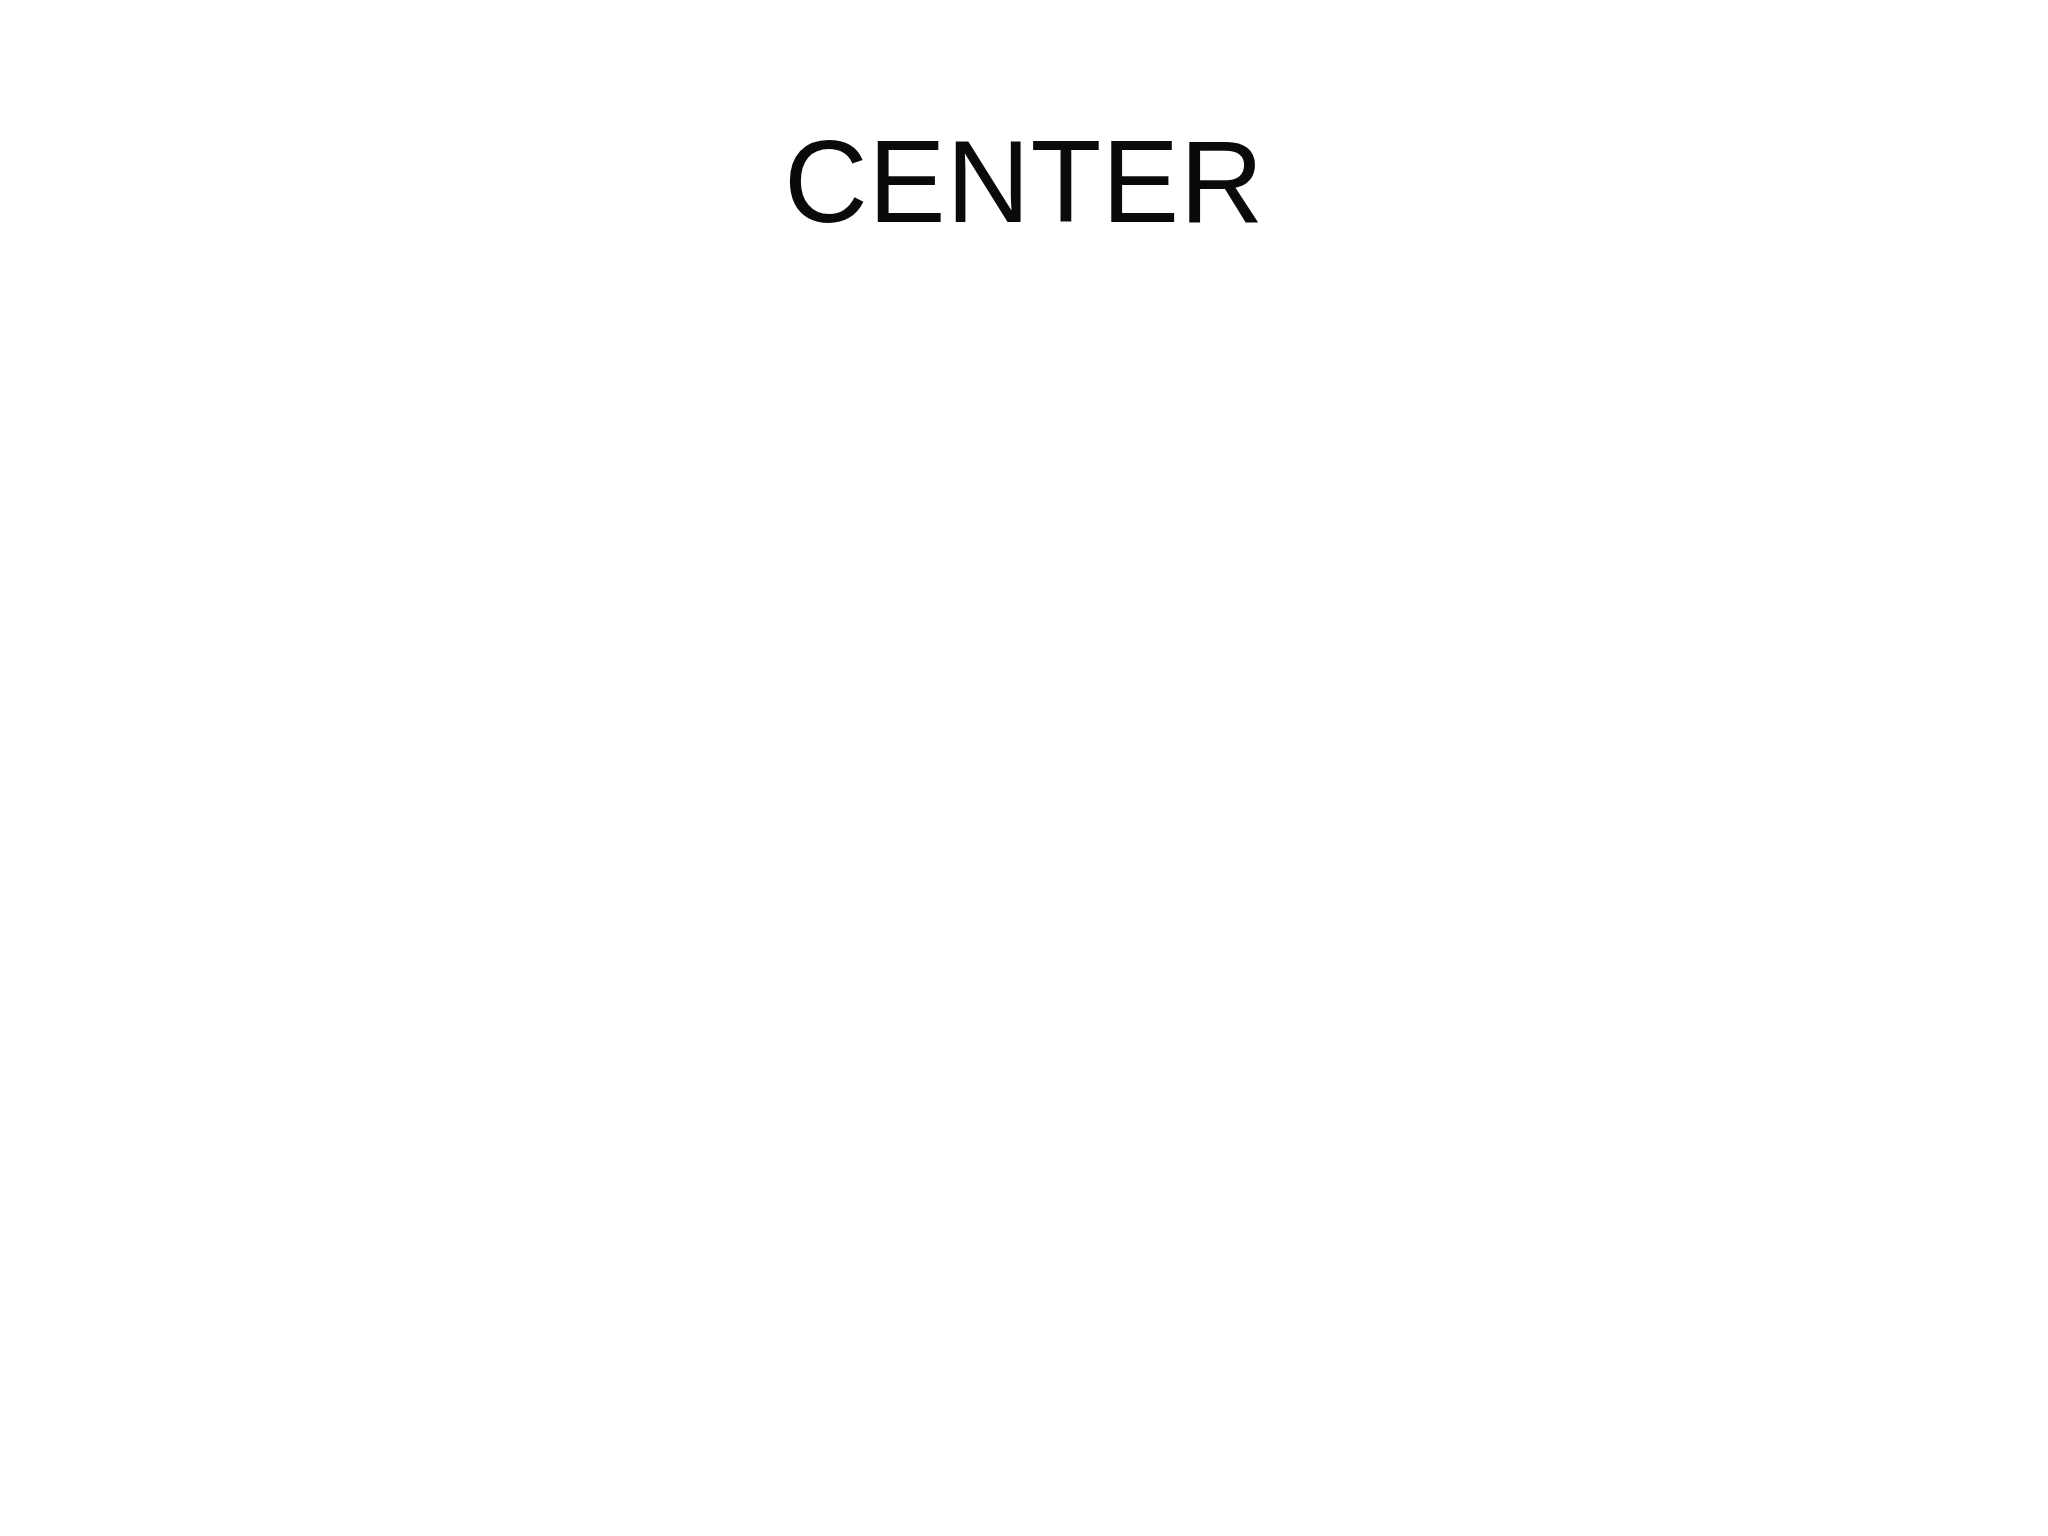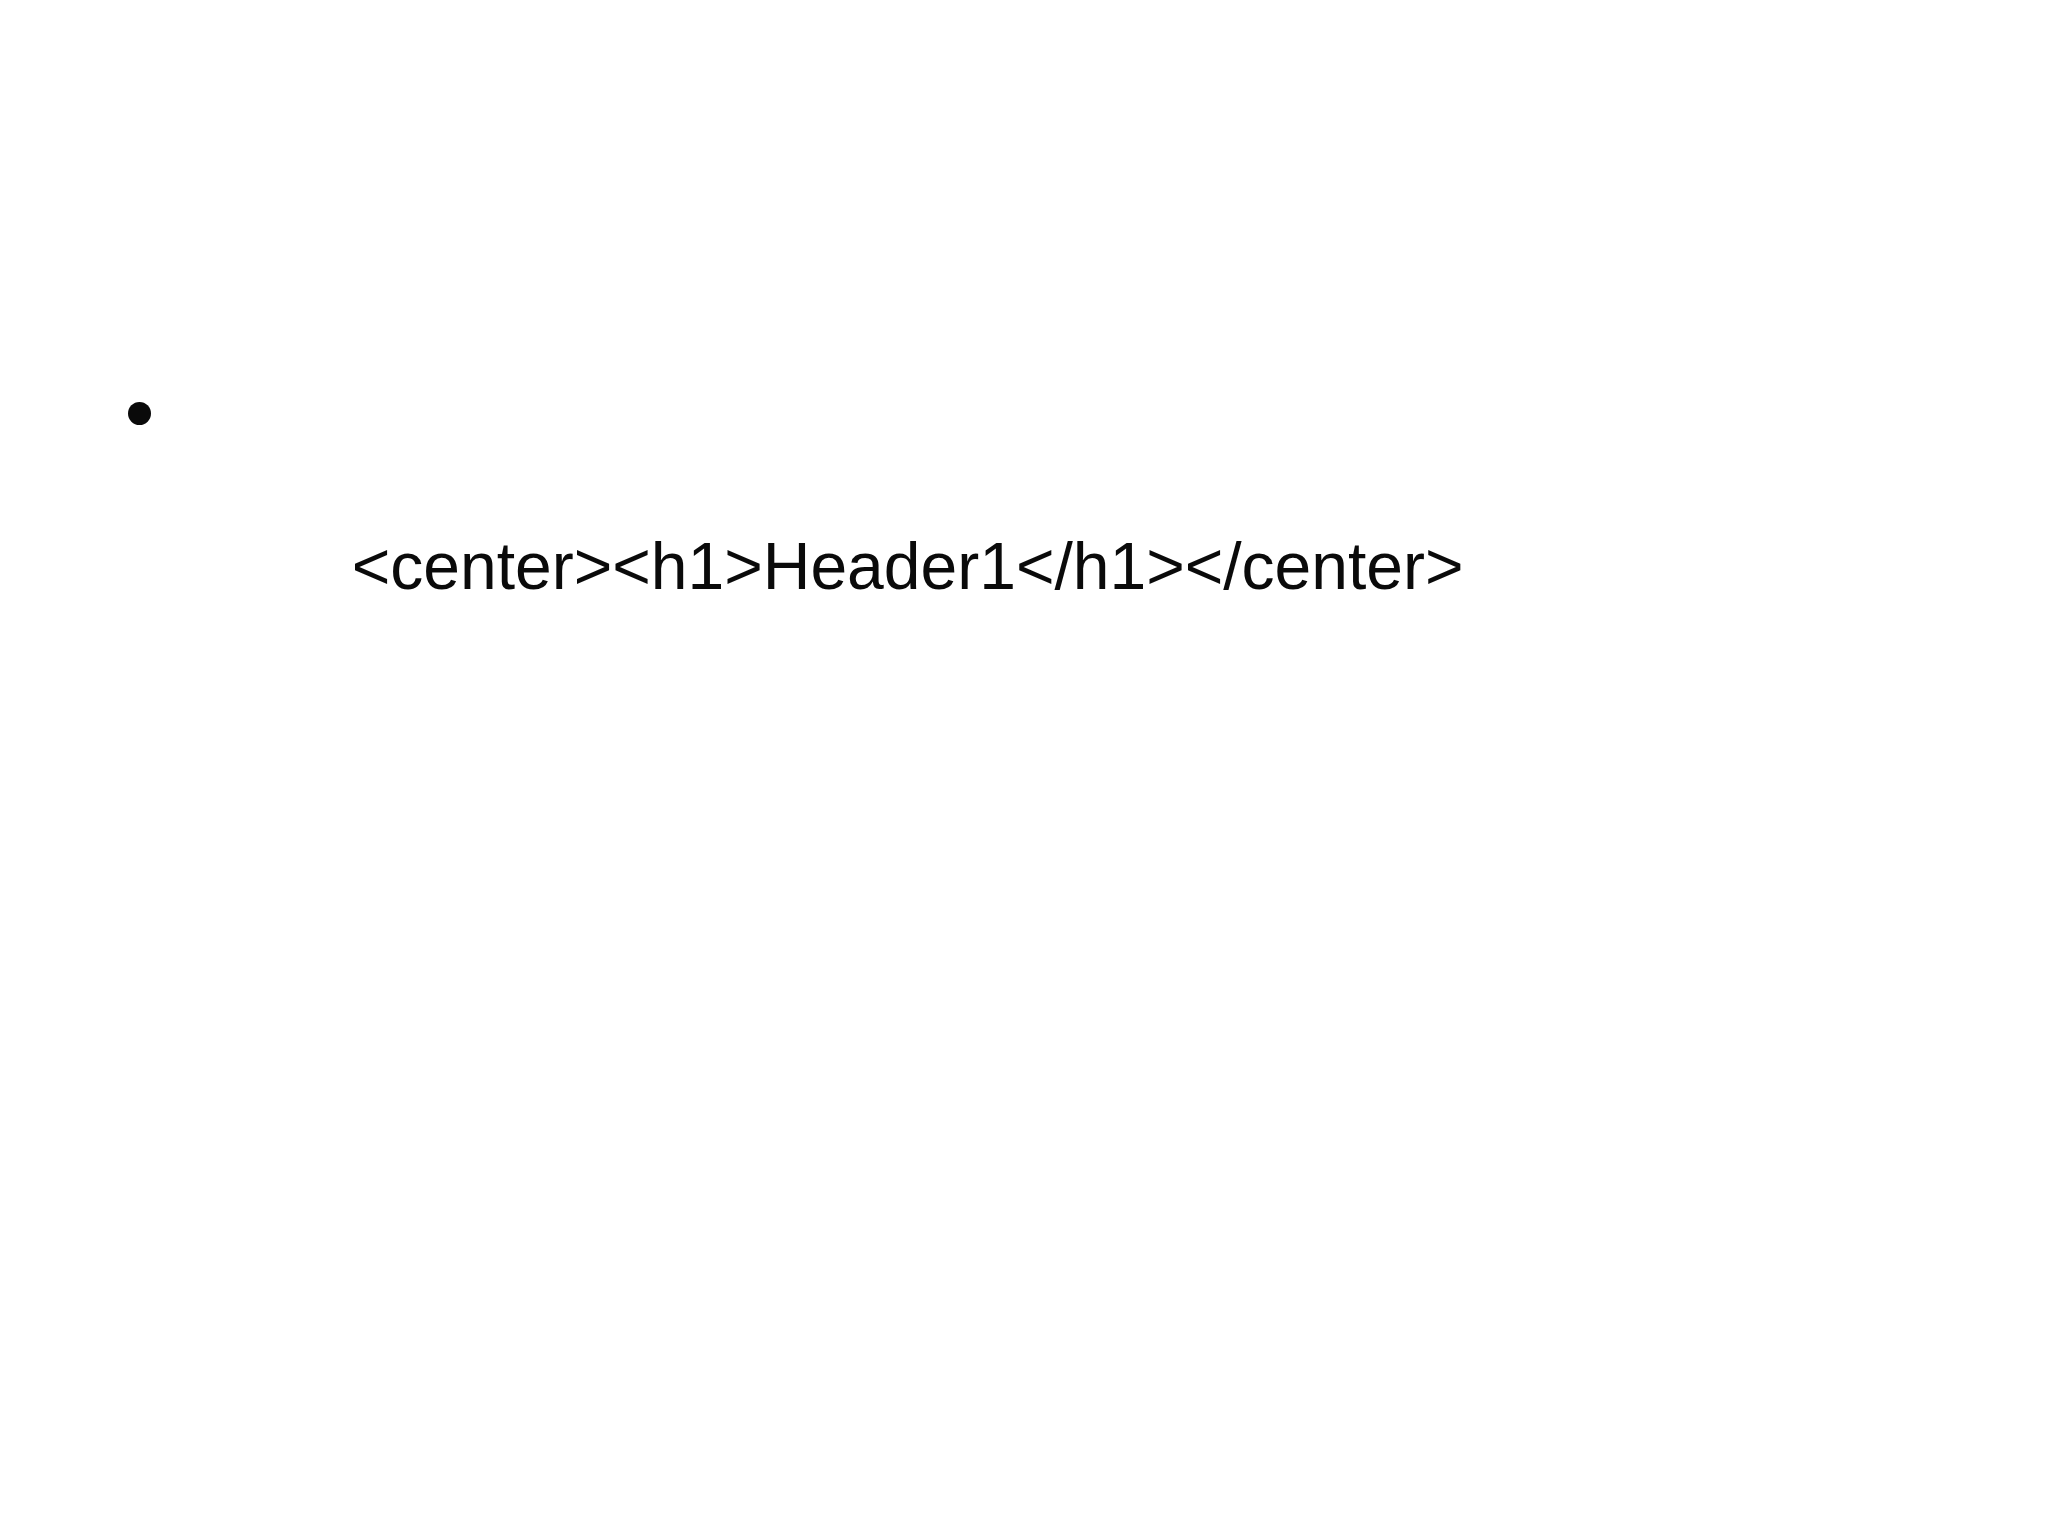--- a/index.html
+++ b/index.html
@@ -76,23 +76,16 @@
 
   .bullet-text {
     display: inline;
   }
 </style>
 </head>
 <body>
 
 <div class="slide">
 
+  <div class="slide-title">CENTER</div>
 
-  <div class="body-placeholder">
-    <ul class="bullet-list">
-      <li class="bullet-item">
-        <span class="bullet-marker"></span>
-        <span class="bullet-text">&lt;center&gt;&lt;h1&gt;Header1&lt;/h1&gt;&lt;/center&gt;</span>
-      </li>
-    </ul>
-  </div>
 
 </div>
 
 </body></html>

